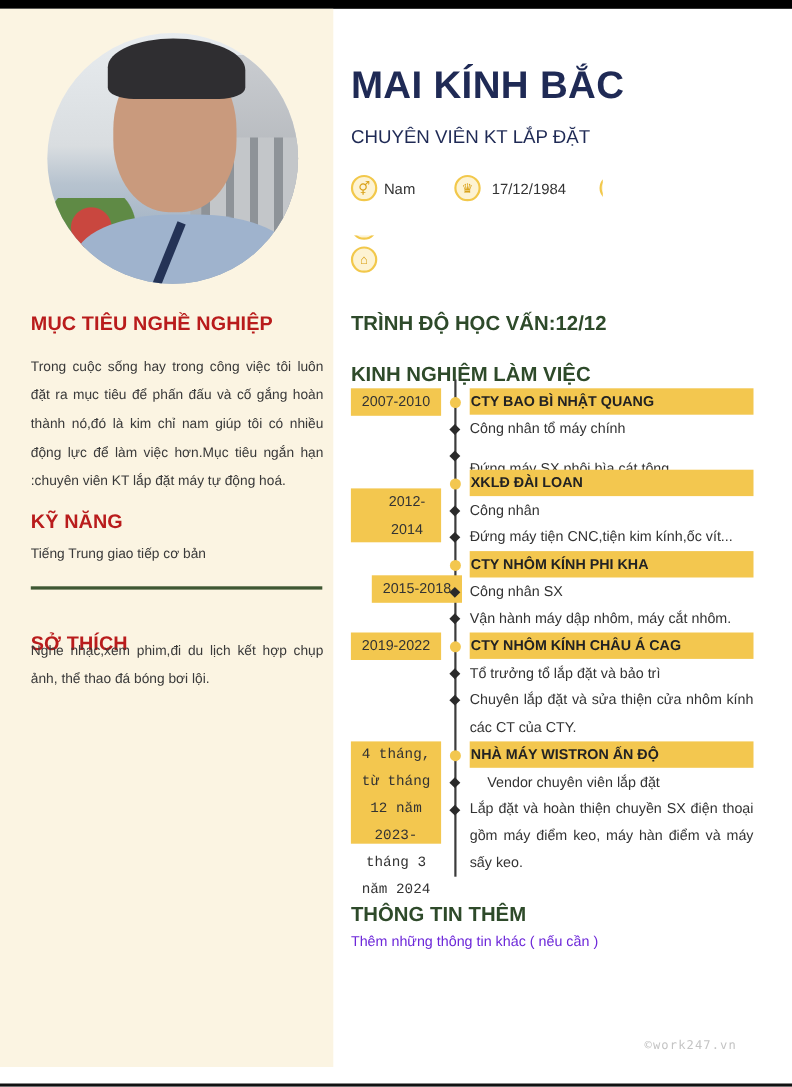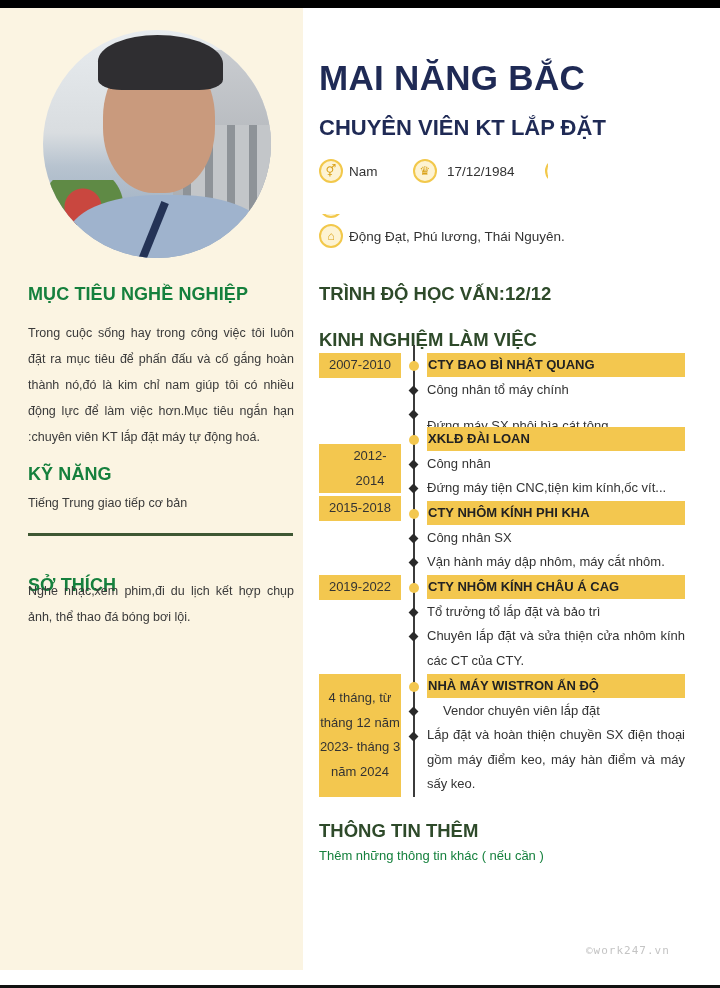--- a/index.html
+++ b/index.html
@@ -11,39 +11,39 @@
     .avatar { position: absolute; left: 43px; top: 30px; width: 228px; height: 228px; border-radius: 50%; overflow: hidden;
       background: linear-gradient(180deg, #e8ecef 0%, #d9dde0 45%, #b7c3cf 60%, #8fa3bb 100%); }
     .avatar .bldg { position: absolute; left: 130px; top: 20px; width: 110px; height: 170px; background: linear-gradient(180deg,#c9ccd0,#a7abb0); }
     .avatar .bldg2 { position: absolute; left: 140px; top: 95px; width: 100px; height: 90px; background: repeating-linear-gradient(90deg,#8e9398 0 8px,#c3c6c9 8px 22px); }
     .avatar .bush { position: absolute; left: 0; top: 150px; width: 100px; height: 45px; background: radial-gradient(circle at 40% 60%, #c9473f 0 18px, #5f8a45 19px 40px, transparent 41px); }
     .avatar .head { position: absolute; left: 60px; top: 18px; width: 112px; height: 145px; border-radius: 48% 48% 45% 45%; background: #c99a7d; }
     .avatar .hair { position: absolute; left: 55px; top: 5px; width: 125px; height: 55px; border-radius: 50% 55% 20% 20%; background: #2f2e31; }
     .avatar .body { position: absolute; left: 25px; top: 165px; width: 200px; height: 90px; border-radius: 45% 45% 0 0; background: #9fb3cd; }
     .avatar .strap { position: absolute; left: 105px; top: 170px; width: 8px; height: 70px; background: #243356; transform: rotate(22deg); }
 
-    .sec-title-l { position: absolute; left: 28px; font-size: 18px; font-weight: bold; color: #15803d; letter-spacing: 0.1px; }
+    .sec-title-l { position: absolute; left: 28px; font-size: 18px; font-weight: bold; color: #b91c1c; letter-spacing: 0.1px; }
     .para-l { position: absolute; left: 28px; width: 266px; font-size: 12.5px; line-height: 26px; color: #3a3a3a; text-align: justify; }
     .divider-l { position: absolute; left: 28px; top: 533px; width: 265px; height: 3px; background: #3e5733; }
 
     .name { position: absolute; left: 319px; top: 58px; font-size: 35px; font-weight: bold; color: #1f2a55; letter-spacing: 0.3px; }
-    .job { position: absolute; left: 319px; top: 115px; font-size: 22px; font-weight: bold; color: #1f2a55; }
+    .job { position: absolute; left: 319px; top: 115px; font-size: 17px; font-weight: normal; color: #1f2a55; }
     .info-row { position: absolute; display: flex; align-items: center; font-size: 13.5px; color: #333; }
     .ico { width: 24px; height: 24px; border-radius: 50%; border: 2px solid #f2c84b; background: #fdf3d3; display: inline-flex; align-items: center; justify-content: center;
       font-size: 12px; color: #d9a21a; margin-right: 6px; flex: 0 0 24px; }
     .redact { position: absolute; background: #ffffff; }
 
     .sec-title-r { position: absolute; left: 319px; font-size: 18.5px; font-weight: bold; color: #2e4a2a; }
     .timeline-line { position: absolute; left: 413px; top: 345px; width: 2px; height: 452px; background: #3b3b3b; }
     .date-box { position: absolute; left: 319px; width: 82px; background: #f3c74f; color: #333; font-size: 13px; text-align: center; line-height: 24.5px; }
     .company { position: absolute; left: 427px; width: 258px; height: 24px; background: #f3c74f; font-size: 13px; font-weight: bold; color: #222; line-height: 24px; padding-left: 1px; }
     .dot-big { position: absolute; left: 409px; width: 10px; height: 10px; border-radius: 50%; background: #f3c74f; }
     .dot-sm { position: absolute; left: 410px; width: 7px; height: 7px; transform: rotate(45deg); background: #2a2a2a; }
     .bullet { position: absolute; left: 427px; width: 258px; font-size: 13px; color: #333; line-height: 24.5px; text-align: justify; }
-    .more-text { position: absolute; left: 319px; top: 848px; font-size: 13px; color: #15803d; }
+    .more-text { position: absolute; left: 319px; top: 848px; font-size: 13px; color: #6d28d9; }
     .watermark { position: absolute; left: 586px; top: 944px; font-family: "DejaVu Sans Mono", monospace; font-size: 11px; color: #c4c4c4; letter-spacing: 1px; }
   </style>
 </head>
 <body>
 
 <div class="topbar"></div>
 
 <div class="left"></div>
 <div class="avatar">
   <div class="bldg"></div>
@@ -58,42 +58,41 @@
 <div class="sec-title-l" style="top:284px;">MỤC TIÊU NGHỀ NGHIỆP</div>
 <div class="para-l" style="top:320px;">Trong cuộc sống hay trong công việc tôi luôn đặt ra mục tiêu để phấn đấu và cố gắng hoàn thành nó,đó là kim chỉ nam giúp tôi có nhiều động lực để làm việc hơn.Mục tiêu ngắn hạn :chuyên viên KT lắp đặt máy tự động hoá.</div>
 
 <div class="sec-title-l" style="top:464px;">KỸ NĂNG</div>
 <div class="para-l" style="top:490px;">Tiếng Trung giao tiếp cơ bản</div>
 <div class="divider-l"></div>
 
 <div class="sec-title-l" style="top:575px;">SỞ THÍCH</div>
 <div class="para-l" style="top:578px;">Nghe nhạc,xem phim,đi du lịch kết hợp chụp ảnh, thể thao đá bóng bơi lội.</div>
 
-<div class="name">MAI NĂNG BẮC</div>
+<div class="name">MAI KÍNH BẮC</div>
 <div class="job">CHUYÊN VIÊN KT LẮP ĐẶT</div>
 
 <div class="info-row" style="left:319px; top:159px;">
   <span class="ico">⚥</span>
   <span>Nam</span>
 </div>
 <div class="info-row" style="left:413px; top:159px;">
   <span class="ico" style="margin-right:10px;">♛</span>
   <span>17/12/1984</span>
 </div>
 <div class="info-row" style="left:545px; top:159px;">
   <span class="ico">☎</span>
 </div>
 <div class="redact" style="left:548px; top:158px; width:102px; height:28px;"></div>
 <div class="info-row" style="left:319px; top:194px;">
   <span class="ico">✉</span>
 </div>
 <div class="redact" style="left:315px; top:190px; width:220px; height:24px;"></div>
 <div class="info-row" style="left:319px; top:224px;">
   <span class="ico">⌂</span>
-  <span>Động Đạt, Phú lương, Thái Nguyên.</span>
 </div>
 
 <div class="sec-title-r" style="top:283px;">TRÌNH ĐỘ HỌC VẤN:12/12</div>
 
 <div class="sec-title-r" style="top:329px;">KINH NGHIỆM LÀM VIỆC</div>
 <div class="timeline-line"></div>
 
 <div class="date-box" style="top:353px;">2007-2010</div>
 <div class="dot-big" style="top:361px;"></div>
 <div class="company" style="top:353px;">CTY BAO BÌ NHẬT QUANG</div>
@@ -103,37 +102,37 @@
 <div class="bullet" style="top:402px;margin-top:12px;">Đứng máy SX phôi bìa cát tông</div>
 
 <div class="date-box" style="top:444px;padding-left:20px;">2012-2014</div>
 <div class="dot-big" style="top:435px;"></div>
 <div class="company" style="top:427px;">XKLĐ ĐÀI LOAN</div>
 <div class="dot-sm" style="top:461px;"></div>
 <div class="bullet" style="top:452px;">Công nhân</div>
 <div class="dot-sm" style="top:485px;"></div>
 <div class="bullet" style="top:476px;">Đứng máy tiện CNC,tiện kim kính,ốc vít...</div>
 
-<div class="date-box" style="top:496px;">2015-2018</div>
+<div class="date-box" style="top:523px;margin-left:19px;">2015-2018</div>
 <div class="dot-big" style="top:509px;"></div>
 <div class="company" style="top:501px;">CTY NHÔM KÍNH PHI KHA</div>
 <div class="dot-sm" style="top:535px;"></div>
 <div class="bullet" style="top:526px;">Công nhân SX</div>
 <div class="dot-sm" style="top:559px;"></div>
 <div class="bullet" style="top:550px;">Vận hành máy dập nhôm, máy cắt nhôm.</div>
 
 <div class="date-box" style="top:575px;">2019-2022</div>
 <div class="dot-big" style="top:583px;"></div>
 <div class="company" style="top:575px;">CTY NHÔM KÍNH CHÂU Á CAG</div>
 <div class="dot-sm" style="top:609px;"></div>
 <div class="bullet" style="top:600px;">Tổ trưởng tổ lắp đặt và bảo trì</div>
 <div class="dot-sm" style="top:633px;"></div>
 <div class="bullet" style="top:624px;">Chuyên lắp đặt và sửa thiện cửa nhôm kính các CT của CTY.</div>
 
-<div class="date-box" style="top:674px; height:123px; line-height:24.5px; padding-top:12px;">4 tháng, từ tháng 12 năm 2023- tháng 3 năm 2024</div>
+<div class="date-box" style="top:674px; height:93px; line-height:24.5px; padding-top:0;font-family:Liberation Mono, monospace;">4 tháng, từ tháng 12 năm 2023- tháng 3 năm 2024</div>
 <div class="dot-big" style="top:682px;"></div>
 <div class="company" style="top:674px;">NHÀ MÁY WISTRON ẤN ĐỘ</div>
 <div class="dot-sm" style="top:708px;"></div>
 <div class="bullet" style="top:699px;margin-left:16px;">Vendor chuyên viên lắp đặt</div>
 <div class="dot-sm" style="top:733px;"></div>
 <div class="bullet" style="top:723px;">Lắp đặt và hoàn thiện chuyền SX điện thoại gồm máy điểm keo, máy hàn điểm và máy sấy keo.</div>
 
 <div class="sec-title-r" style="top:820px;">THÔNG TIN THÊM</div>
 <div class="more-text">Thêm những thông tin khác ( nếu cần )</div>
 

